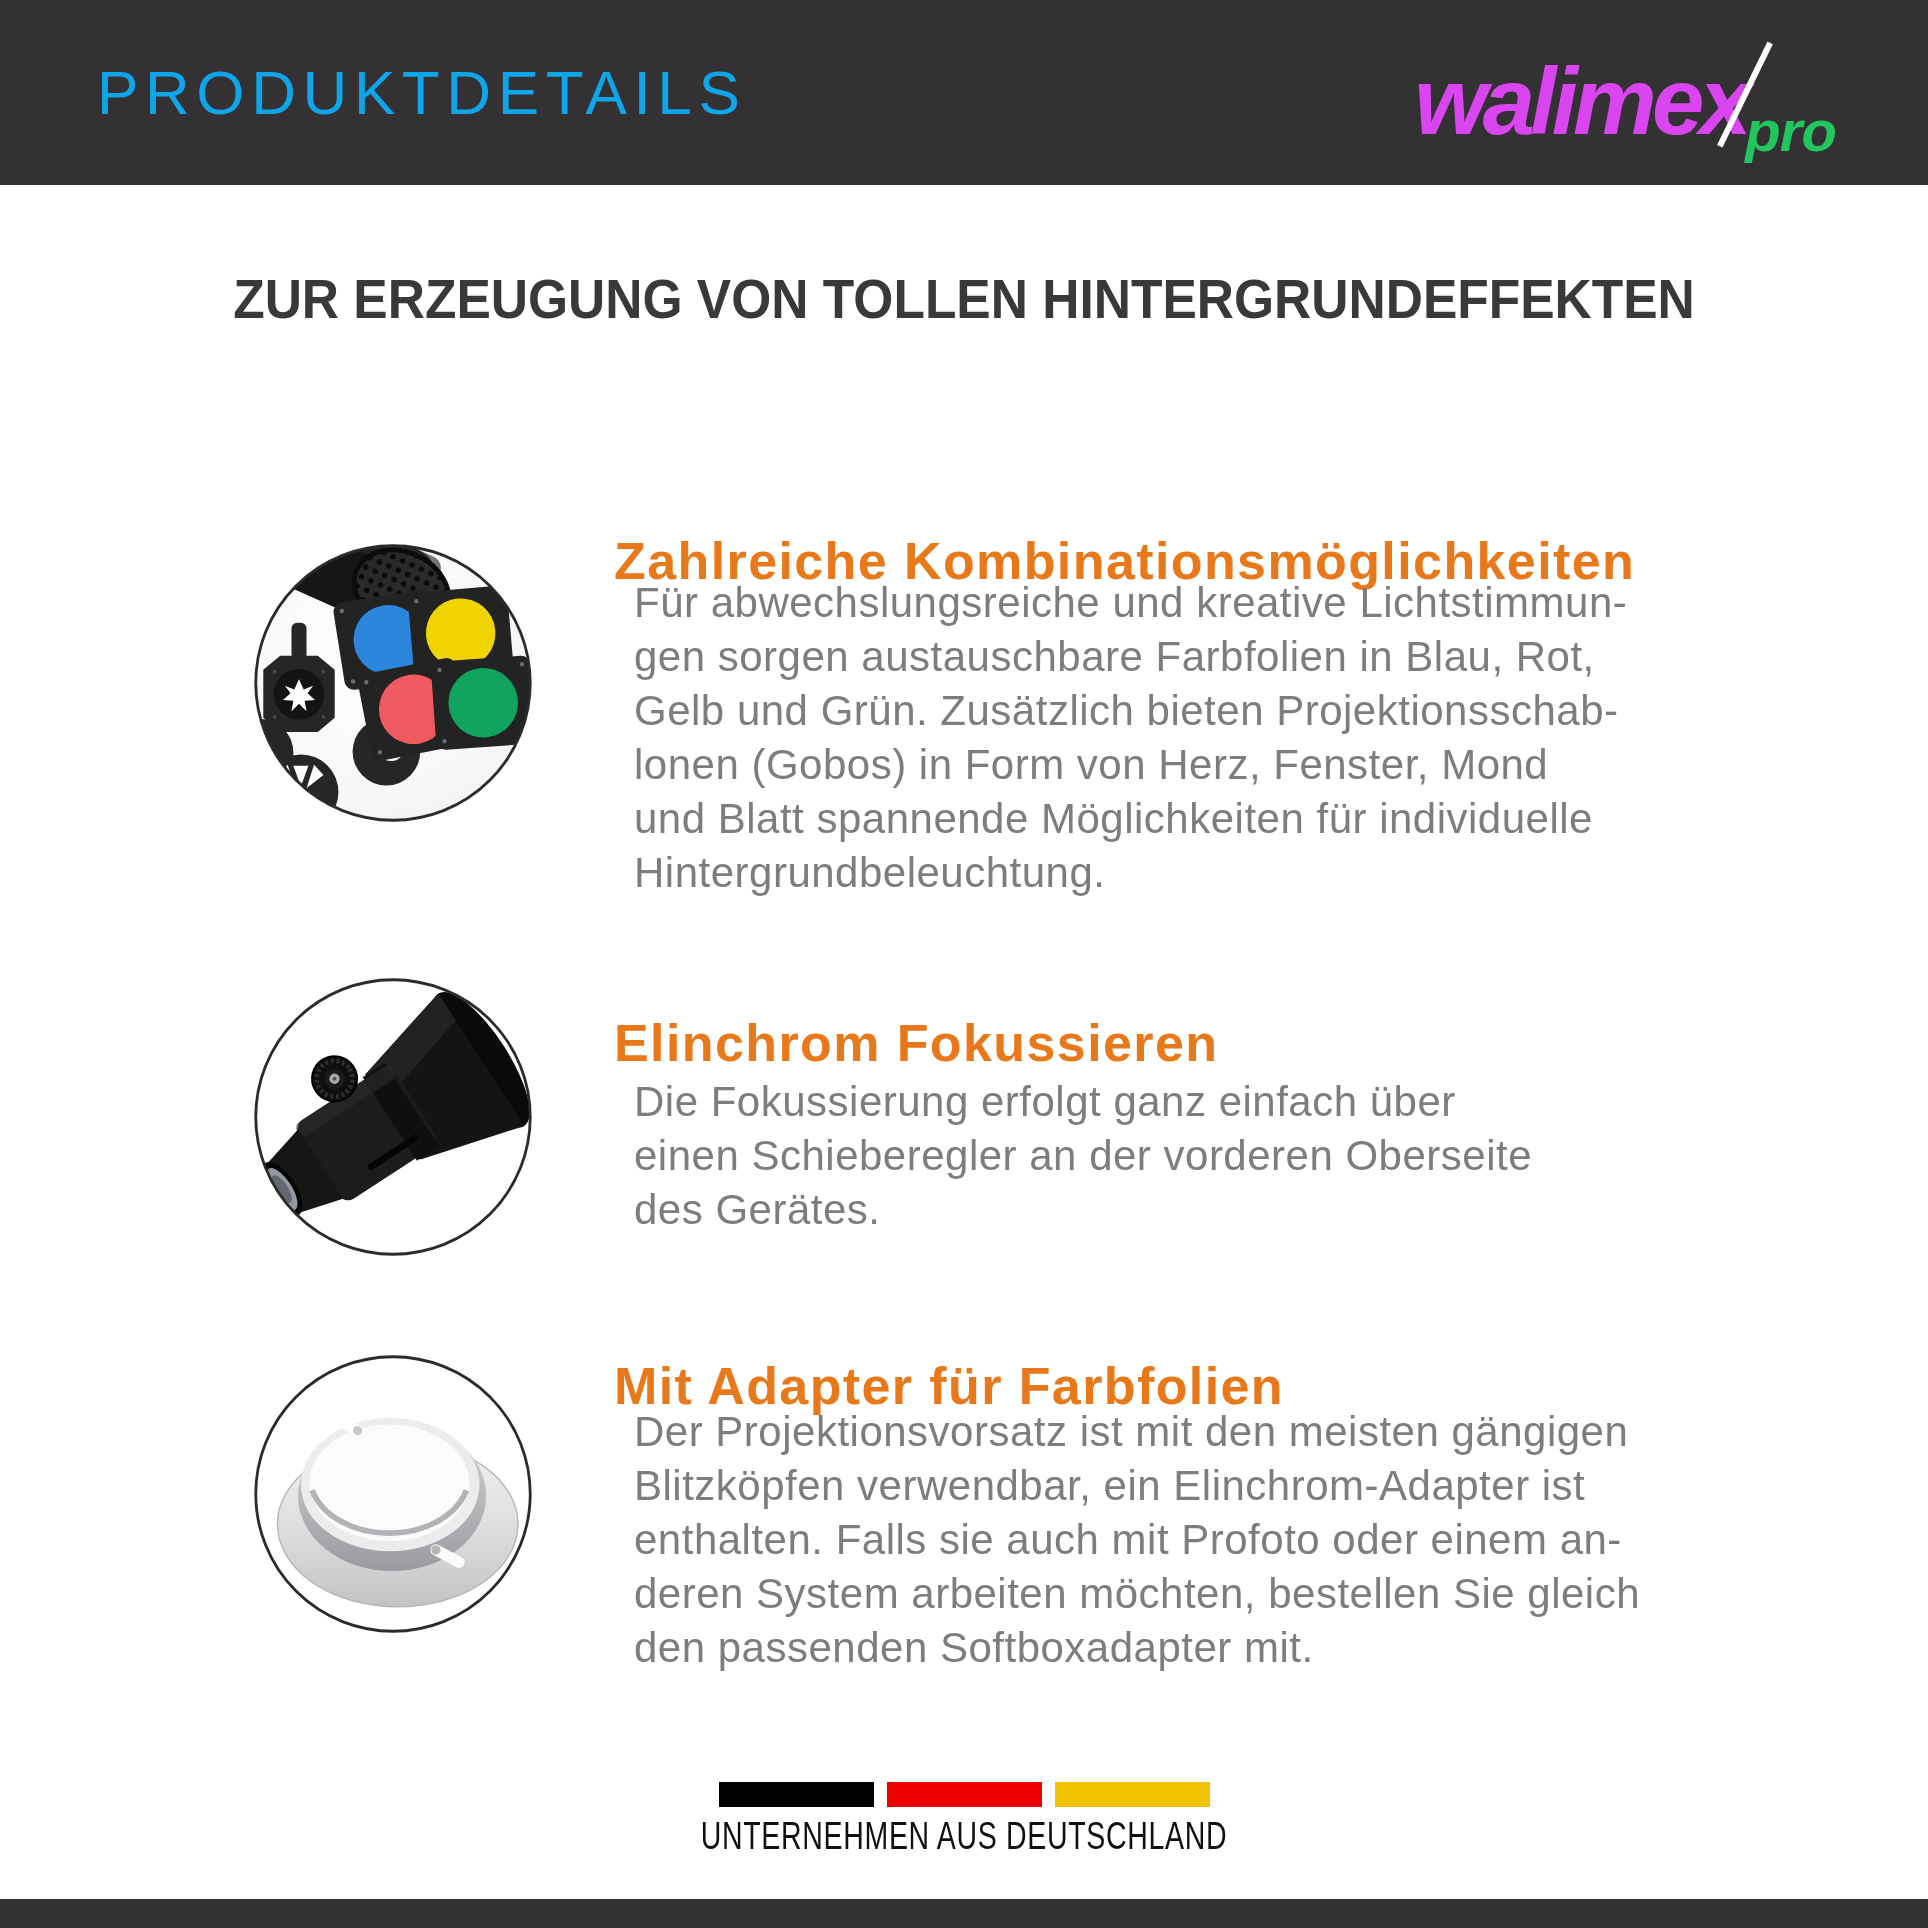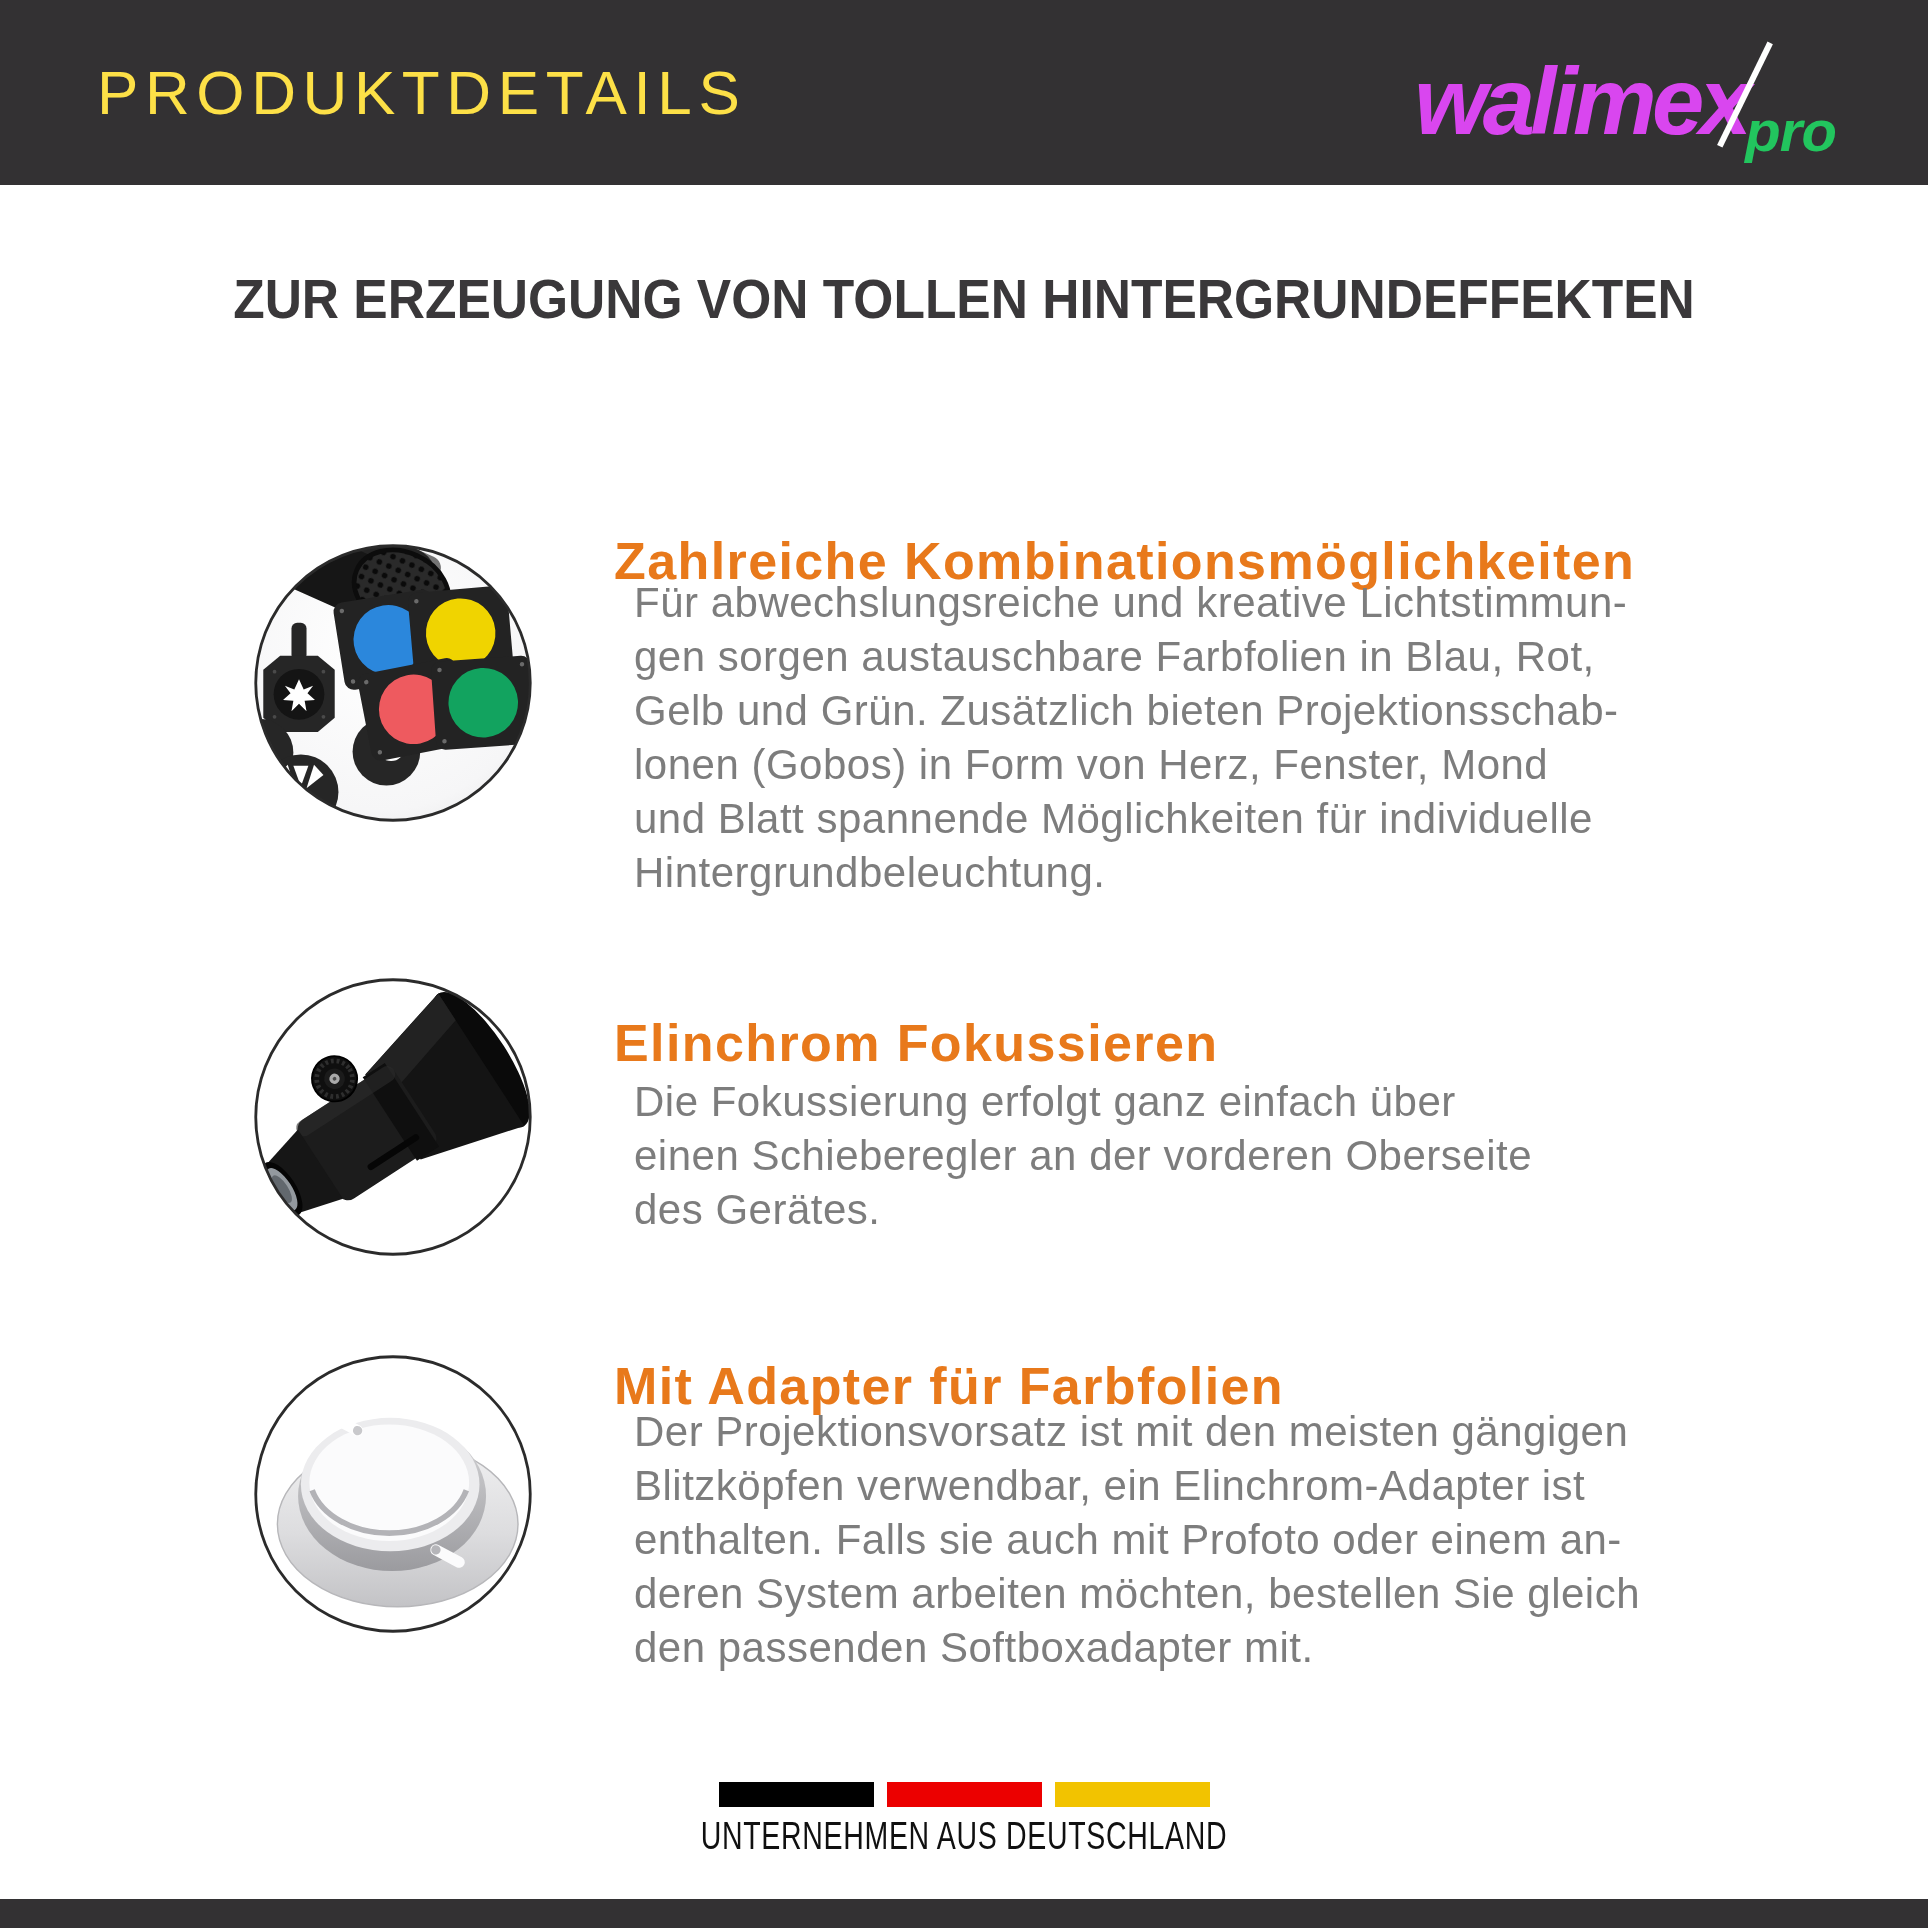--- a/index.html
+++ b/index.html
@@ -8,21 +8,21 @@
     overflow:hidden;font-family:"Liberation Sans",sans-serif;
   }
   
   .topbar{
     position:absolute;left:0;top:0;width:1928px;height:185px;
     background:#333133;display:flex;align-items:center;
     justify-content:space-between;box-sizing:border-box;
     padding:0 92px 0 97px;
   }
   .topbar-title{
-    font-size:62px;color:#fde047;letter-spacing:6.6px;font-weight:400;
+    font-size:62px;color:#0ea5e9;letter-spacing:6.6px;font-weight:400;
     white-space:nowrap;
   }
   .logo{display:flex;align-items:flex-end;height:113px;}
   .logo-walimex{
     font-style:italic;font-weight:700;font-size:94px;line-height:94px;
     color:#d946ef;letter-spacing:-4.7px;
   }
   .logo-slash{
     width:5.6px;height:115px;background:#ffffff;
     transform:rotate(26deg);margin:0 -1.9px -3.8px -5.6px;align-self:center;

